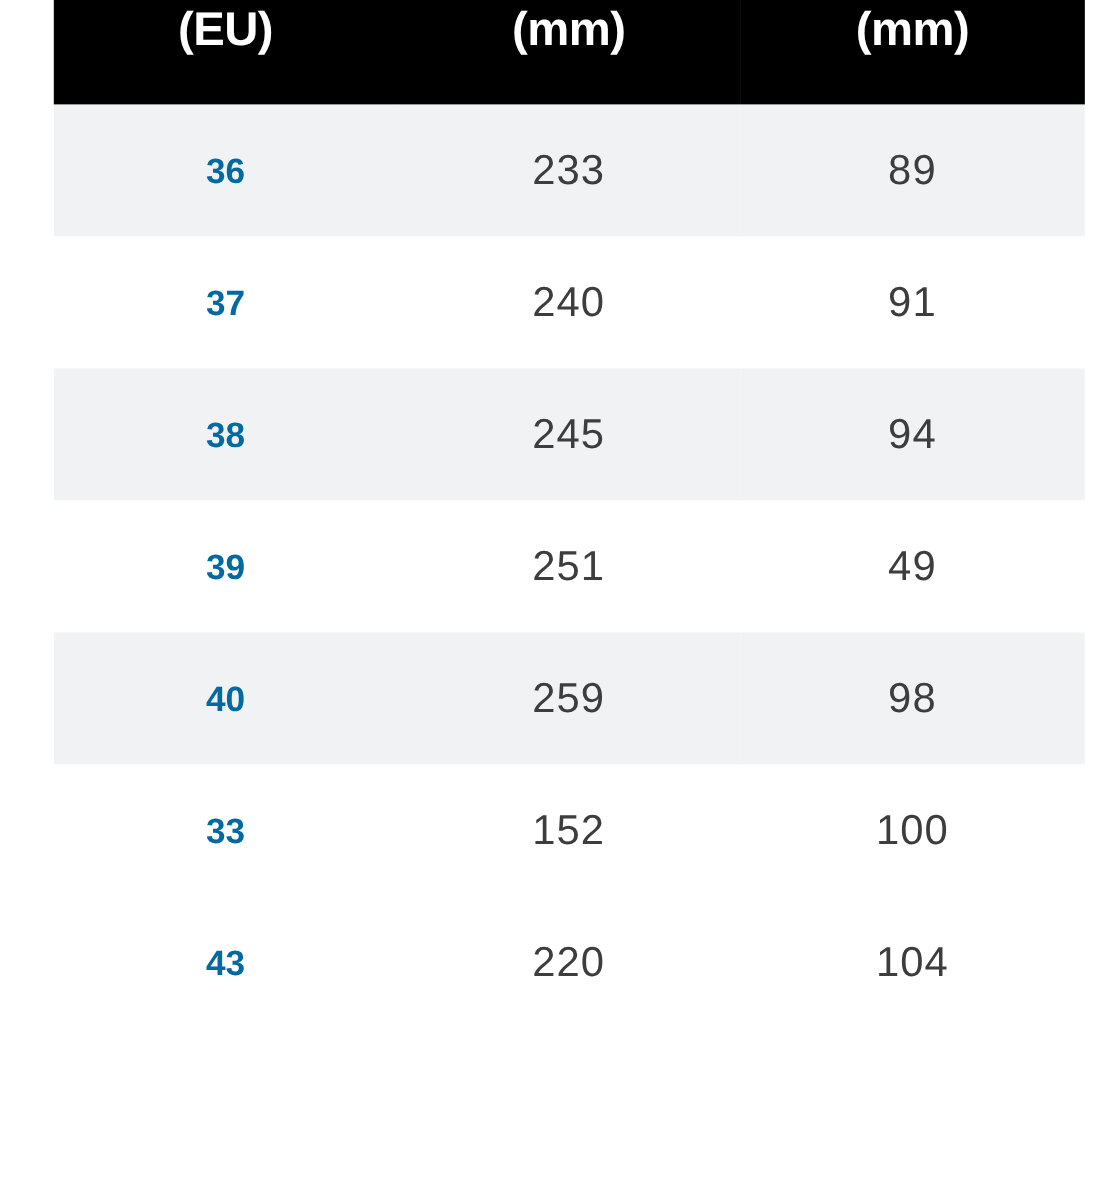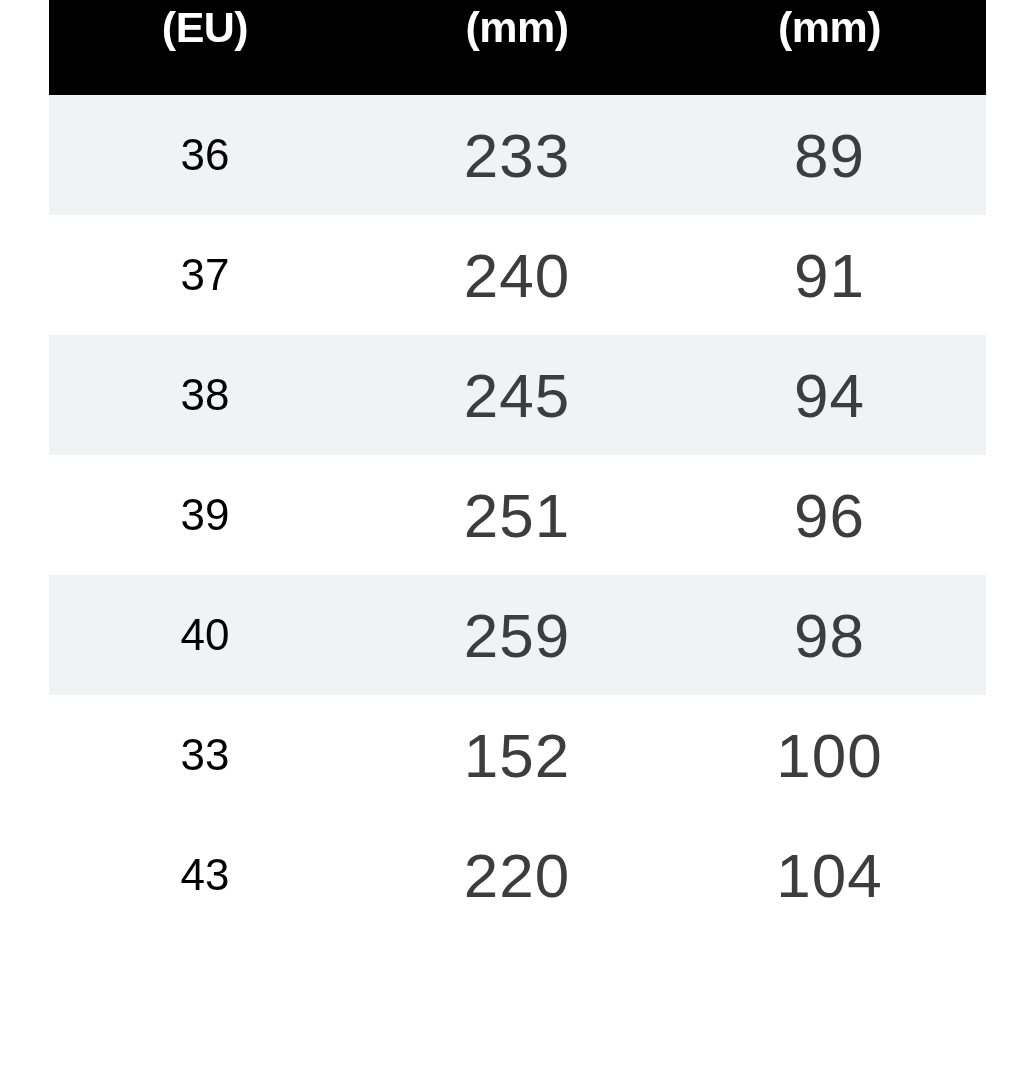--- a/index.html
+++ b/index.html
@@ -64,29 +64,29 @@
   tbody tr.row-plain  { background: #ffffff; }
 
   tbody td {
     padding: 0;
     text-align: center;
     vertical-align: middle;
     height: 120px;
   }
 
   td.cell-eu {
-    color: #000000;
-    font-size: 44px;
-    font-weight: 400;
+    color: #0369a1;
+    font-size: 32px;
+    font-weight: 700;
     letter-spacing: 0px;
   }
 
   td.cell-measure {
     color: #3d3d3d;
-    font-size: 62px;
+    font-size: 38px;
     font-weight: 300;
     letter-spacing: 1px;
   }
 </style>
 </head>
 <body>
 
 <div class="page">
 
   <table class="size-table">
@@ -116,21 +116,21 @@
         <td class="cell-measure">91</td>
       </tr>
       <tr class="row-shaded">
         <td class="cell-eu">38</td>
         <td class="cell-measure">245</td>
         <td class="cell-measure">94</td>
       </tr>
       <tr class="row-plain">
         <td class="cell-eu">39</td>
         <td class="cell-measure">251</td>
-        <td class="cell-measure">96</td>
+        <td class="cell-measure">49</td>
       </tr>
       <tr class="row-shaded">
         <td class="cell-eu">40</td>
         <td class="cell-measure">259</td>
         <td class="cell-measure">98</td>
       </tr>
       <tr class="row-plain">
         <td class="cell-eu">33</td>
         <td class="cell-measure">152</td>
         <td class="cell-measure">100</td>

